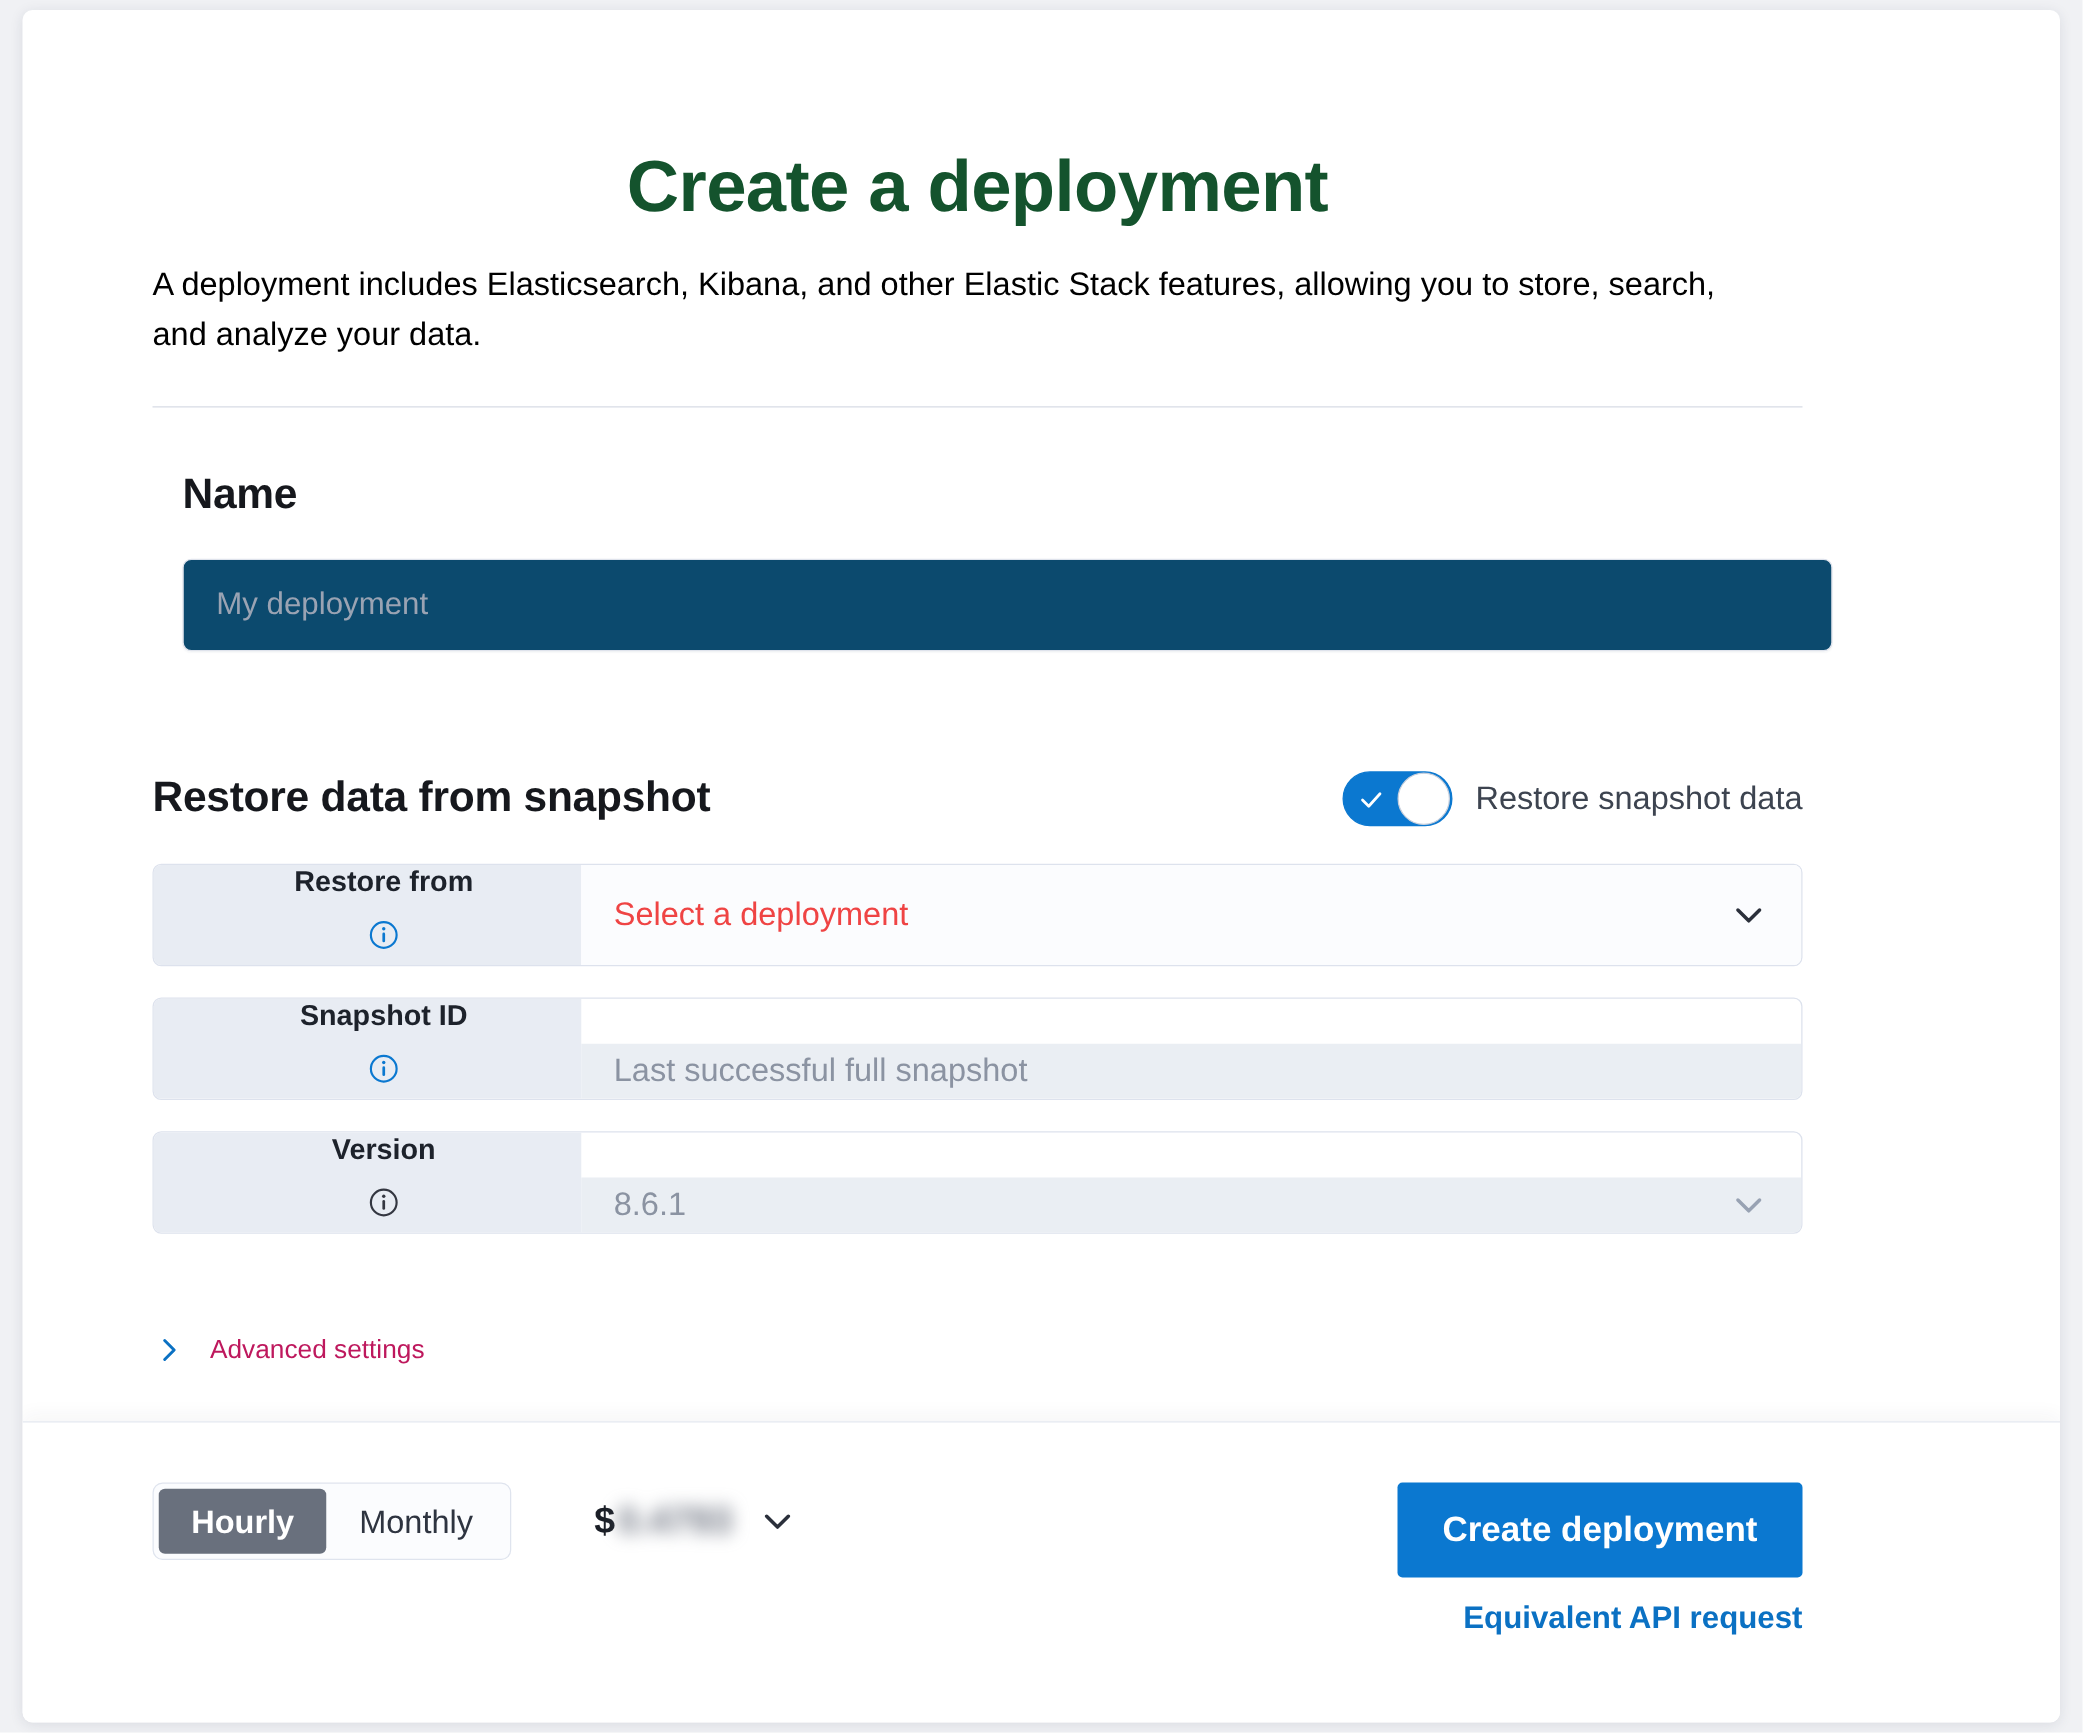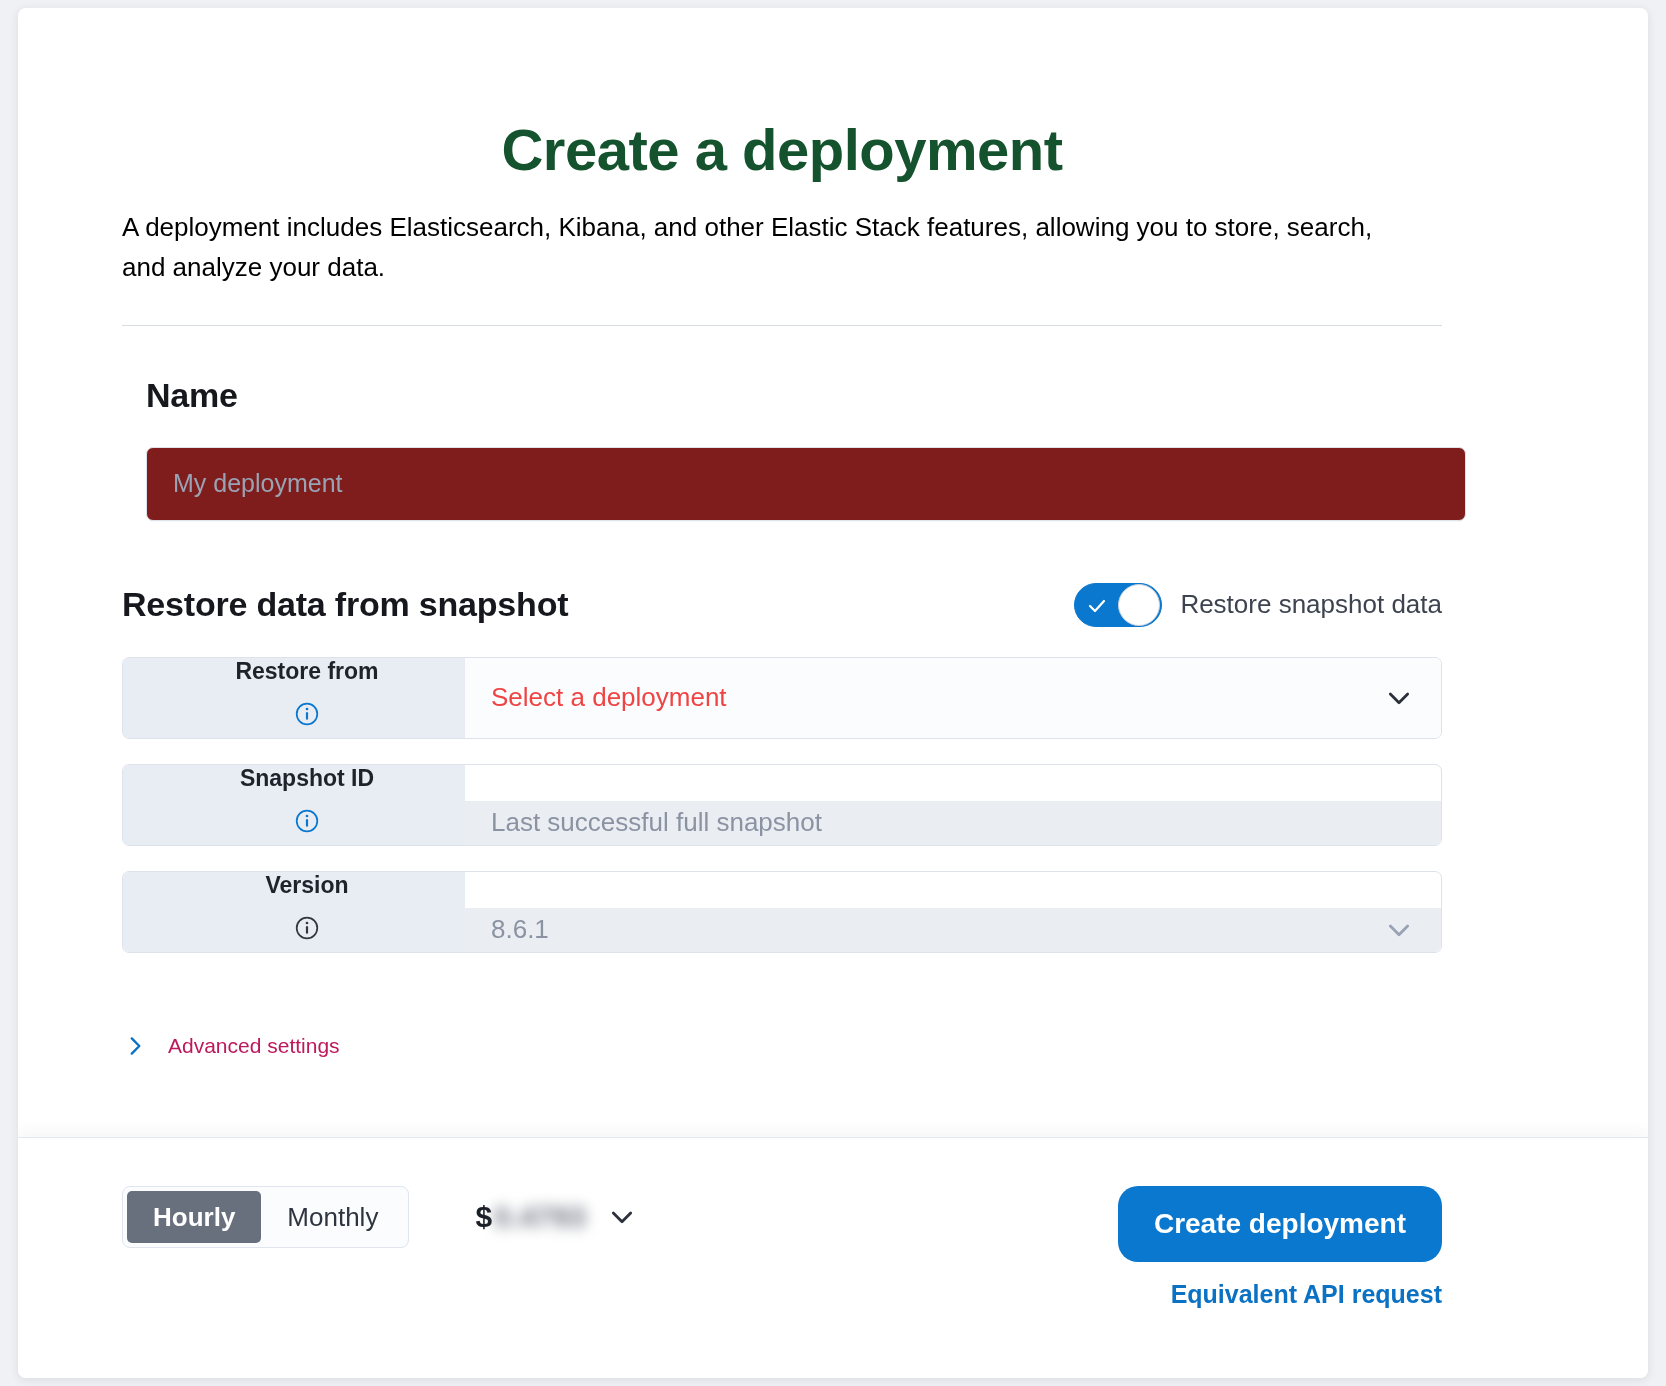--- a/index.html
+++ b/index.html
@@ -69,31 +69,31 @@
   }
   .name-section { margin-top: 50px; margin-left: 24px; }
 
   .text-input {
     margin-top: 32px;
     width: 1320px;
     height: 74px;
     box-sizing: border-box;
     border: 1px solid #dfe3ec;
     border-radius: 7px;
-    background: #7f1d1d;
+    background: #0c4a6e;
     color: #9aa3b3;
     font-size: 25px;
     padding: 12px 26px;
     display: flex;
     align-items: center;
     box-shadow: 0 1px 1px rgba(60,70,100,0.04);
   }
 
   .restore-header {
-    margin-top: 62px;
+    margin-top: 96px;
     display: flex;
     align-items: center;
     width: 1320px;
   }
   .restore-header h2 { flex: 0 0 auto; }
   .toggle-wrap {
     margin-left: auto;
     display: flex;
     align-items: center;
     gap: 18px;
@@ -248,21 +248,21 @@
     display: flex;
     flex-direction: column;
     align-items: flex-end;
   }
   .primary-btn {
     background: #0b78d0;
     color: #ffffff;
     font-size: 28px;
     font-weight: bold;
     border: none;
-    border-radius: 20px;
+    border-radius: 4px;
     padding: 22px 36px;
     cursor: pointer;
     font-family: "Liberation Sans", sans-serif;
   }
   .api-link {
     margin-top: 18px;
     color: #0b71c3;
     font-size: 25px;
     font-weight: bold;
     cursor: pointer;

